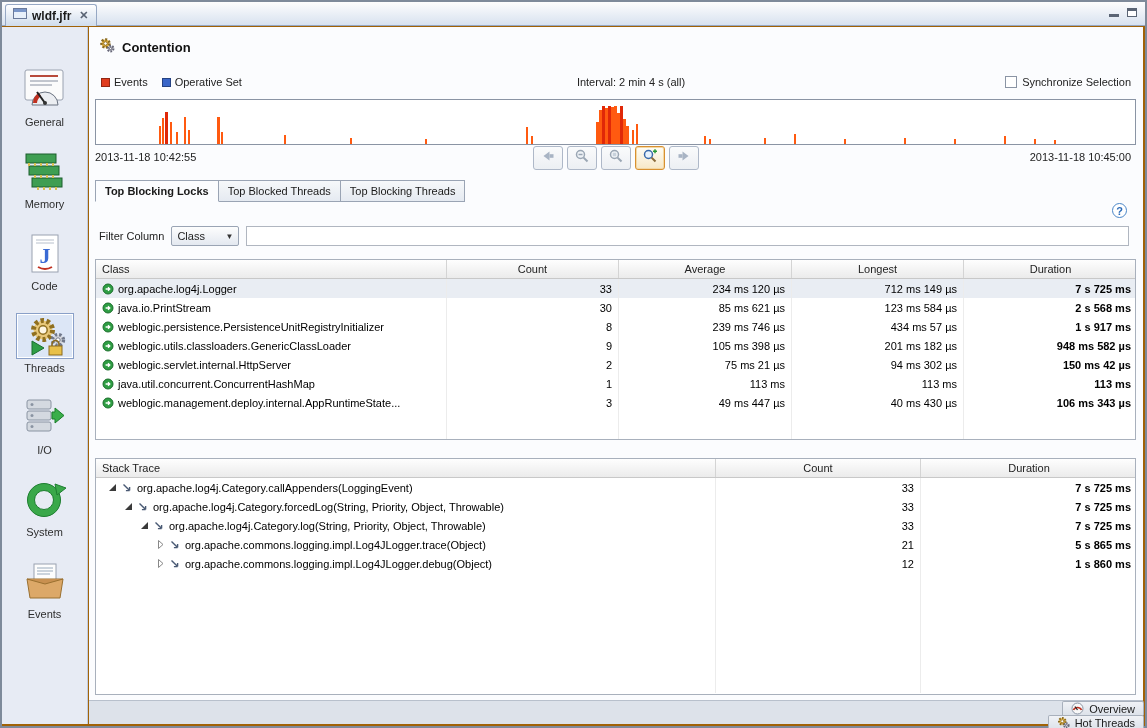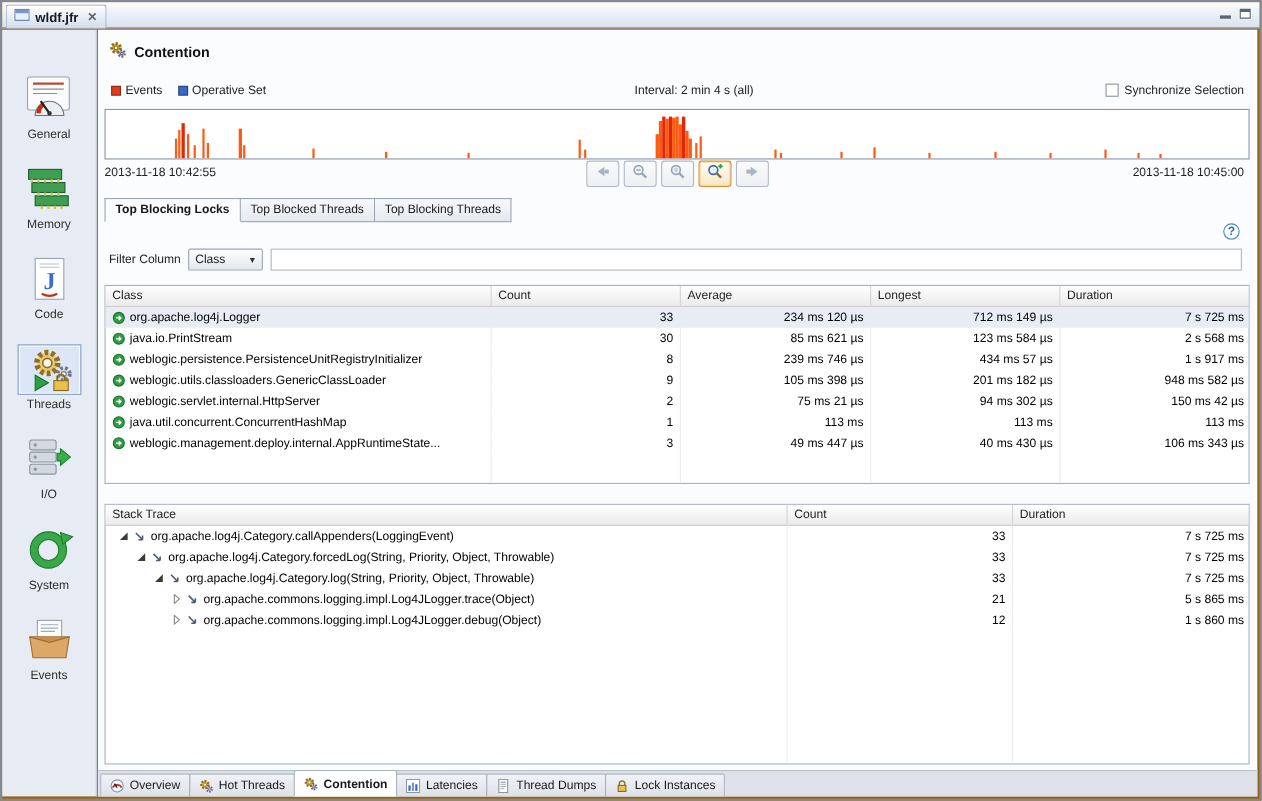--- a/index.html
+++ b/index.html
@@ -69,39 +69,39 @@
   .filter-input { flex:1; height:20px; border:1px solid #b0b6c0; background:#fff; padding:0 5px; font:inherit; }
 
   
   .datatable { position:absolute; left:6px; width:1041px; background:#fff; border:1px solid #a8b0bc; }
   .locks { top:232px; height:181px; }
   .stack { top:431px; height:237px; }
   .locks .thead, .locks .trow, .locks .tfill { display:grid; grid-template-columns:351px 172px 173px 172px 173px; }
   .stack .thead, .stack .trow, .stack .tfill { display:grid; grid-template-columns:620px 205px 216px; }
   .thead { height:19px; background:linear-gradient(#fefefe,#ebebeb); border-bottom:1px solid #c8c8c8; }
   .th { font-size:11px; color:#222; padding:3px 6px 0; border-right:1px solid #d4d4d4; white-space:nowrap; overflow:hidden; cursor:pointer; }
-  .th.num { text-align:left; }
+  .th.num { text-align:center; }
   .th:last-child { border-right:none; }
   .trow { height:19px; cursor:pointer; }
   .trow.selected { background:#e9edf3; }
   .td { font-size:11px; color:#000; padding:0 6px; border-right:1px solid #ececec; white-space:nowrap; overflow:hidden;
         display:flex; align-items:center; gap:4px; }
   .td.num { justify-content:flex-end; }
-  .td.bold { font-weight:normal; }
+  .td.bold { font-weight:bold; }
   .td:last-child { border-right:none; }
   .tfill .td { height:100%; }
   .locks .tfill { height:27px; }
   .stack .tfill { height:120px; }
   .cicon { display:flex; align-items:center; }
   .indent { display:inline-block; height:1px; flex:0 0 auto; }
   .expander { display:flex; align-items:center; flex:0 0 auto; cursor:pointer; }
 
   
   .btabs { position:absolute; left:0; right:0; bottom:0; height:24px; background:#dde2ea;
-           border-top:1px solid #b8c0cc; display:flex; align-items:flex-end; padding-left:2px; }
+           border-top:1px solid #b8c0cc; display:flex; align-items:flex-end; padding-left:2px;flex-direction:column; }
   .btab { height:21px; display:flex; align-items:center; gap:5px; padding:0 8px; font-size:11px; color:#1a1a1a;
           border:1px solid #a8b0bc; border-bottom:none; background:linear-gradient(#f0f2f6,#dde2ea);
           margin-right:-1px; border-radius:2px 2px 0 0; cursor:pointer; white-space:nowrap; }
   .btab.selected { background:#ffffff; height:24px; font-weight:bold; }
   .bicon { display:flex; align-items:center; }
 </style>
 </head>
 <body>
 
 <div class="window">

